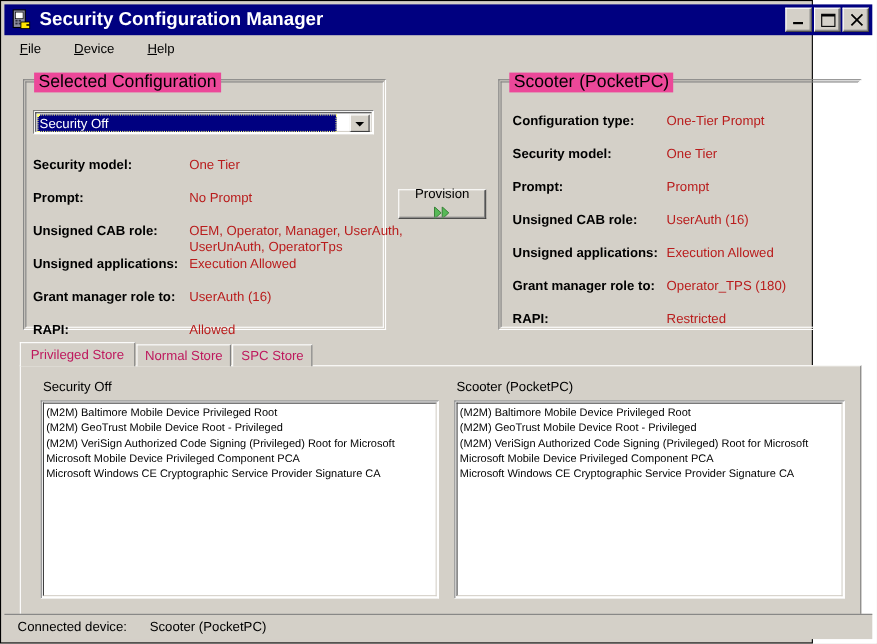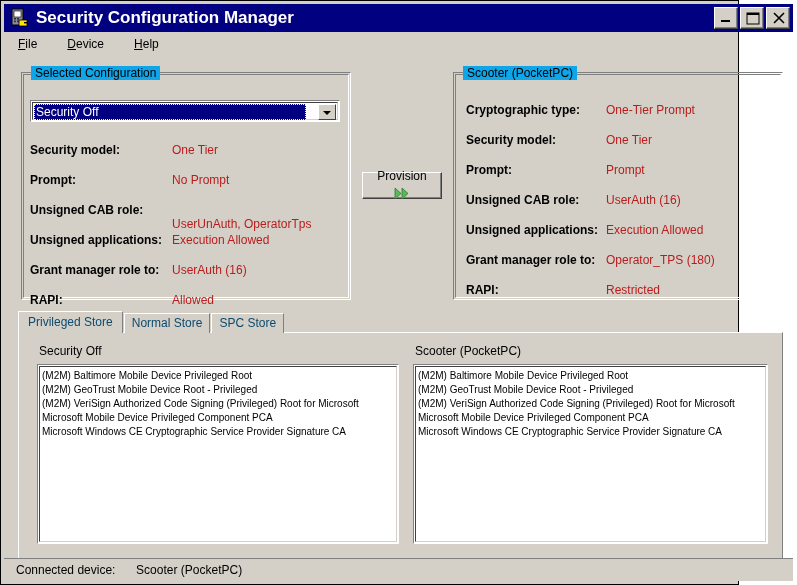--- a/index.html
+++ b/index.html
@@ -109,23 +109,23 @@
     position: absolute;
     left: 1px; top: 1px; right: 1px; bottom: 1px;
     border: 1px solid #ffffff;
     border-left-color: #808080;
     border-top-color: #808080;
     pointer-events: none;
   }
   .gb-title {
     position: absolute;
     top: -7px; left: 9px;
-    background: #0ea5e9;
+    background: #ec4899;
     padding: 0 4px;
-    font-size: 12px;
+    font-size: 16px;
     color: #000000;
     white-space: nowrap;
     z-index: 2;
     text-align: right;
   }
 
   #gb-left  { left: 17px;  top: 18px; width: 330px; height: 228px; }
   #gb-right { left: 449px; top: 18px; width: 330px; height: 228px; }
 
   
@@ -237,21 +237,21 @@
   .tab {
     height: 20px;
     background: #d4d0c8;
     border: 1px solid #808080;
     border-top-color: #ffffff;
     border-left-color: #ffffff;
     border-bottom: none;
     font-size: 12px;
     line-height: 18px;
     padding: 0 7px;
-    color: #0c4a6e;
+    color: #be185d;
     cursor: default;
     white-space: nowrap;
     position: relative;
     margin-right: 1px;
   }
   .tab.active {
     height: 22px;
     line-height: 20px;
     margin-top: -2px;
     padding: 0 9px;
@@ -378,20 +378,21 @@
         </div>
       </div>
 
       <span class="prop-label" style="left:8px;  top:70px;">Security model:</span>
       <span class="prop-value" style="left:150px;top:70px;">One Tier</span>
 
       <span class="prop-label" style="left:8px;  top:100px;">Prompt:</span>
       <span class="prop-value" style="left:150px;top:100px;">No Prompt</span>
 
       <span class="prop-label" style="left:8px;  top:130px;">Unsigned CAB role:</span>
+      <span class="prop-value" style="left:150px;top:130px;">OEM, Operator, Manager, UserAuth,</span>
       <span class="prop-value" style="left:150px;top:144px;">UserUnAuth, OperatorTps</span>
 
       <span class="prop-label" style="left:8px;  top:160px;">Unsigned applications:</span>
       <span class="prop-value" style="left:150px;top:160px;">Execution Allowed</span>
 
       <span class="prop-label" style="left:8px;  top:190px;">Grant manager role to:</span>
       <span class="prop-value" style="left:150px;top:190px;">UserAuth (16)</span>
 
       <span class="prop-label" style="left:8px;  top:220px;">RAPI:</span>
       <span class="prop-value" style="left:150px;top:220px;">Allowed</span>
@@ -403,21 +404,21 @@
         <svg width="17" height="11" viewBox="0 0 17 11">
           <path d="M1 0 L7 5.5 L1 11 Z" fill="#57b957" stroke="#2d7a2d" stroke-width="0.8"></path>
           <path d="M8 0 L14 5.5 L8 11 Z" fill="#57b957" stroke="#2d7a2d" stroke-width="0.8"></path>
         </svg>
       </span>
     </button>
 
     <div class="groupbox" id="gb-right">
       <span class="gb-title">Scooter (PocketPC)</span>
 
-      <span class="prop-label" style="left:12px; top:30px;">Cryptographic type:</span>
+      <span class="prop-label" style="left:12px; top:30px;">Configuration type:</span>
       <span class="prop-value" style="left:152px;top:30px;">One-Tier Prompt</span>
 
       <span class="prop-label" style="left:12px; top:60px;">Security model:</span>
       <span class="prop-value" style="left:152px;top:60px;">One Tier</span>
 
       <span class="prop-label" style="left:12px; top:90px;">Prompt:</span>
       <span class="prop-value" style="left:152px;top:90px;">Prompt</span>
 
       <span class="prop-label" style="left:12px; top:120px;">Unsigned CAB role:</span>
       <span class="prop-value" style="left:152px;top:120px;">UserAuth (16)</span>

